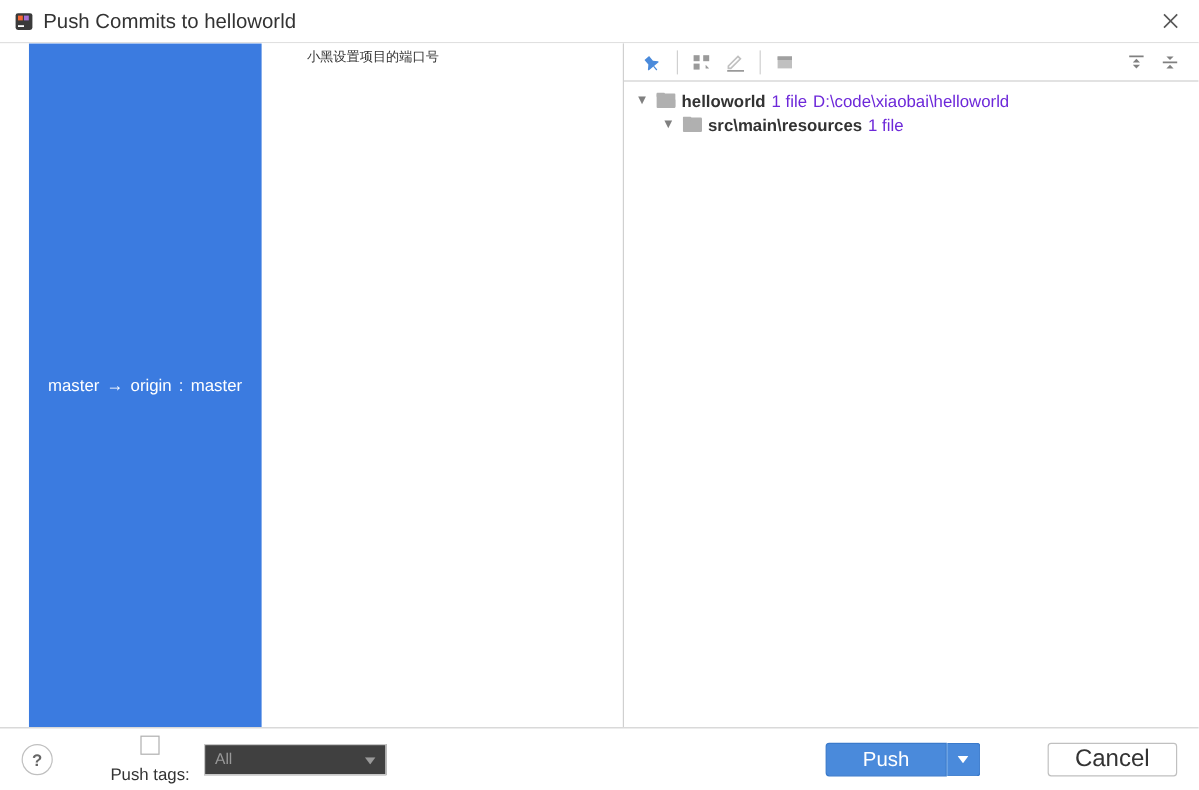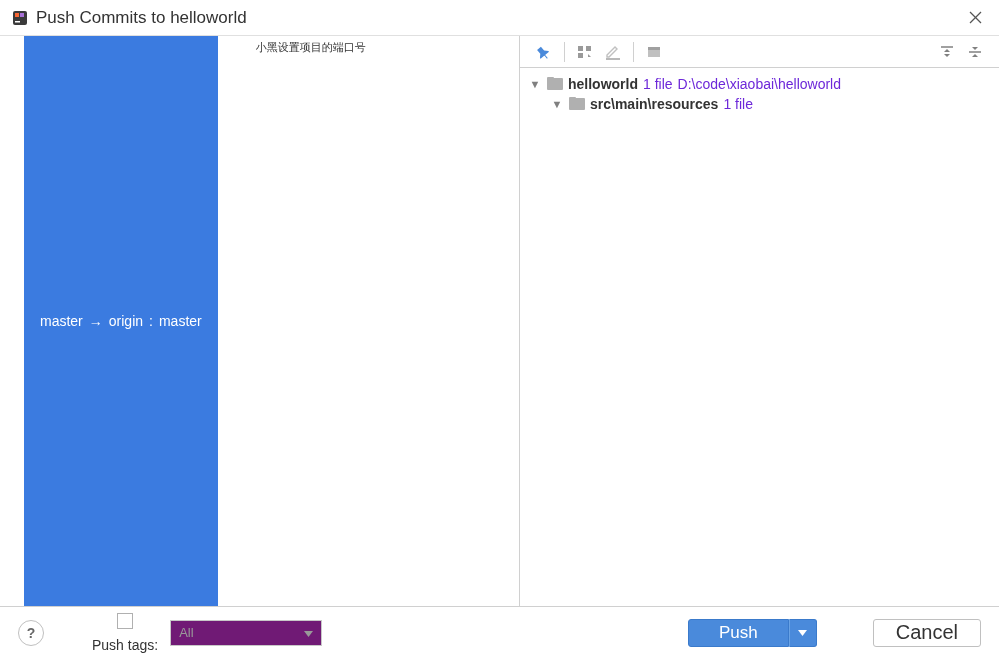--- a/index.html
+++ b/index.html
@@ -203,21 +203,21 @@
       cursor: pointer;
     }
     .checkbox-label {
       font-size: 14px;
       color: #333;
     }
     .combo {
       width: 152px;
       height: 26px;
       border: 1px solid #c8c8c8;
-      background: #701a75;
+      background: #404040;
       display: flex;
       align-items: center;
       padding: 0 8px;
       font-size: 13px;
       color: #999;
       position: relative;
     }
     .combo-arrow {
       margin-left: auto;
       color: #999;

